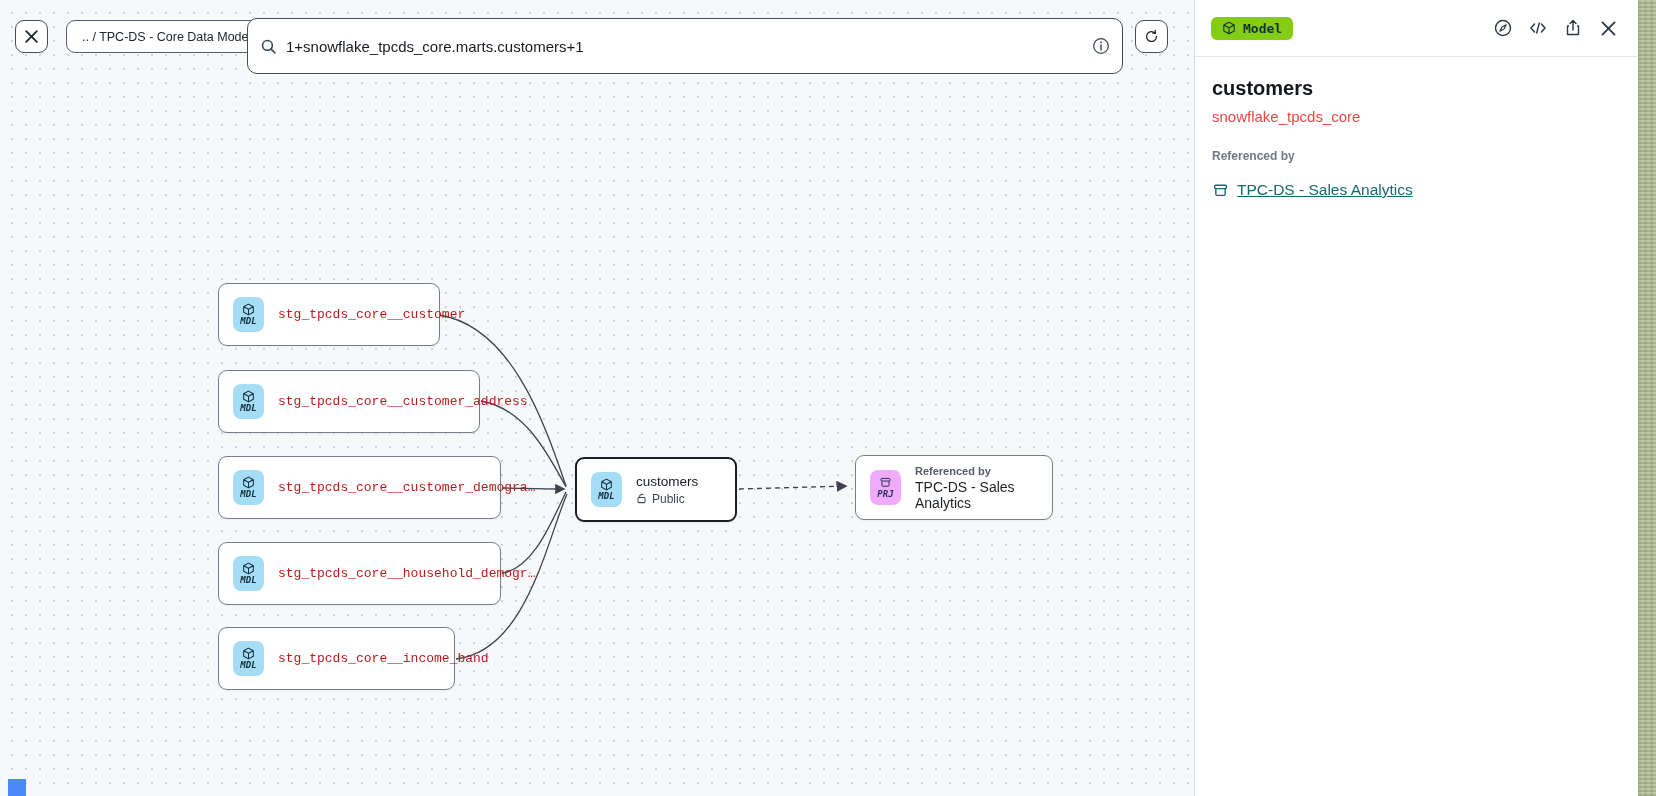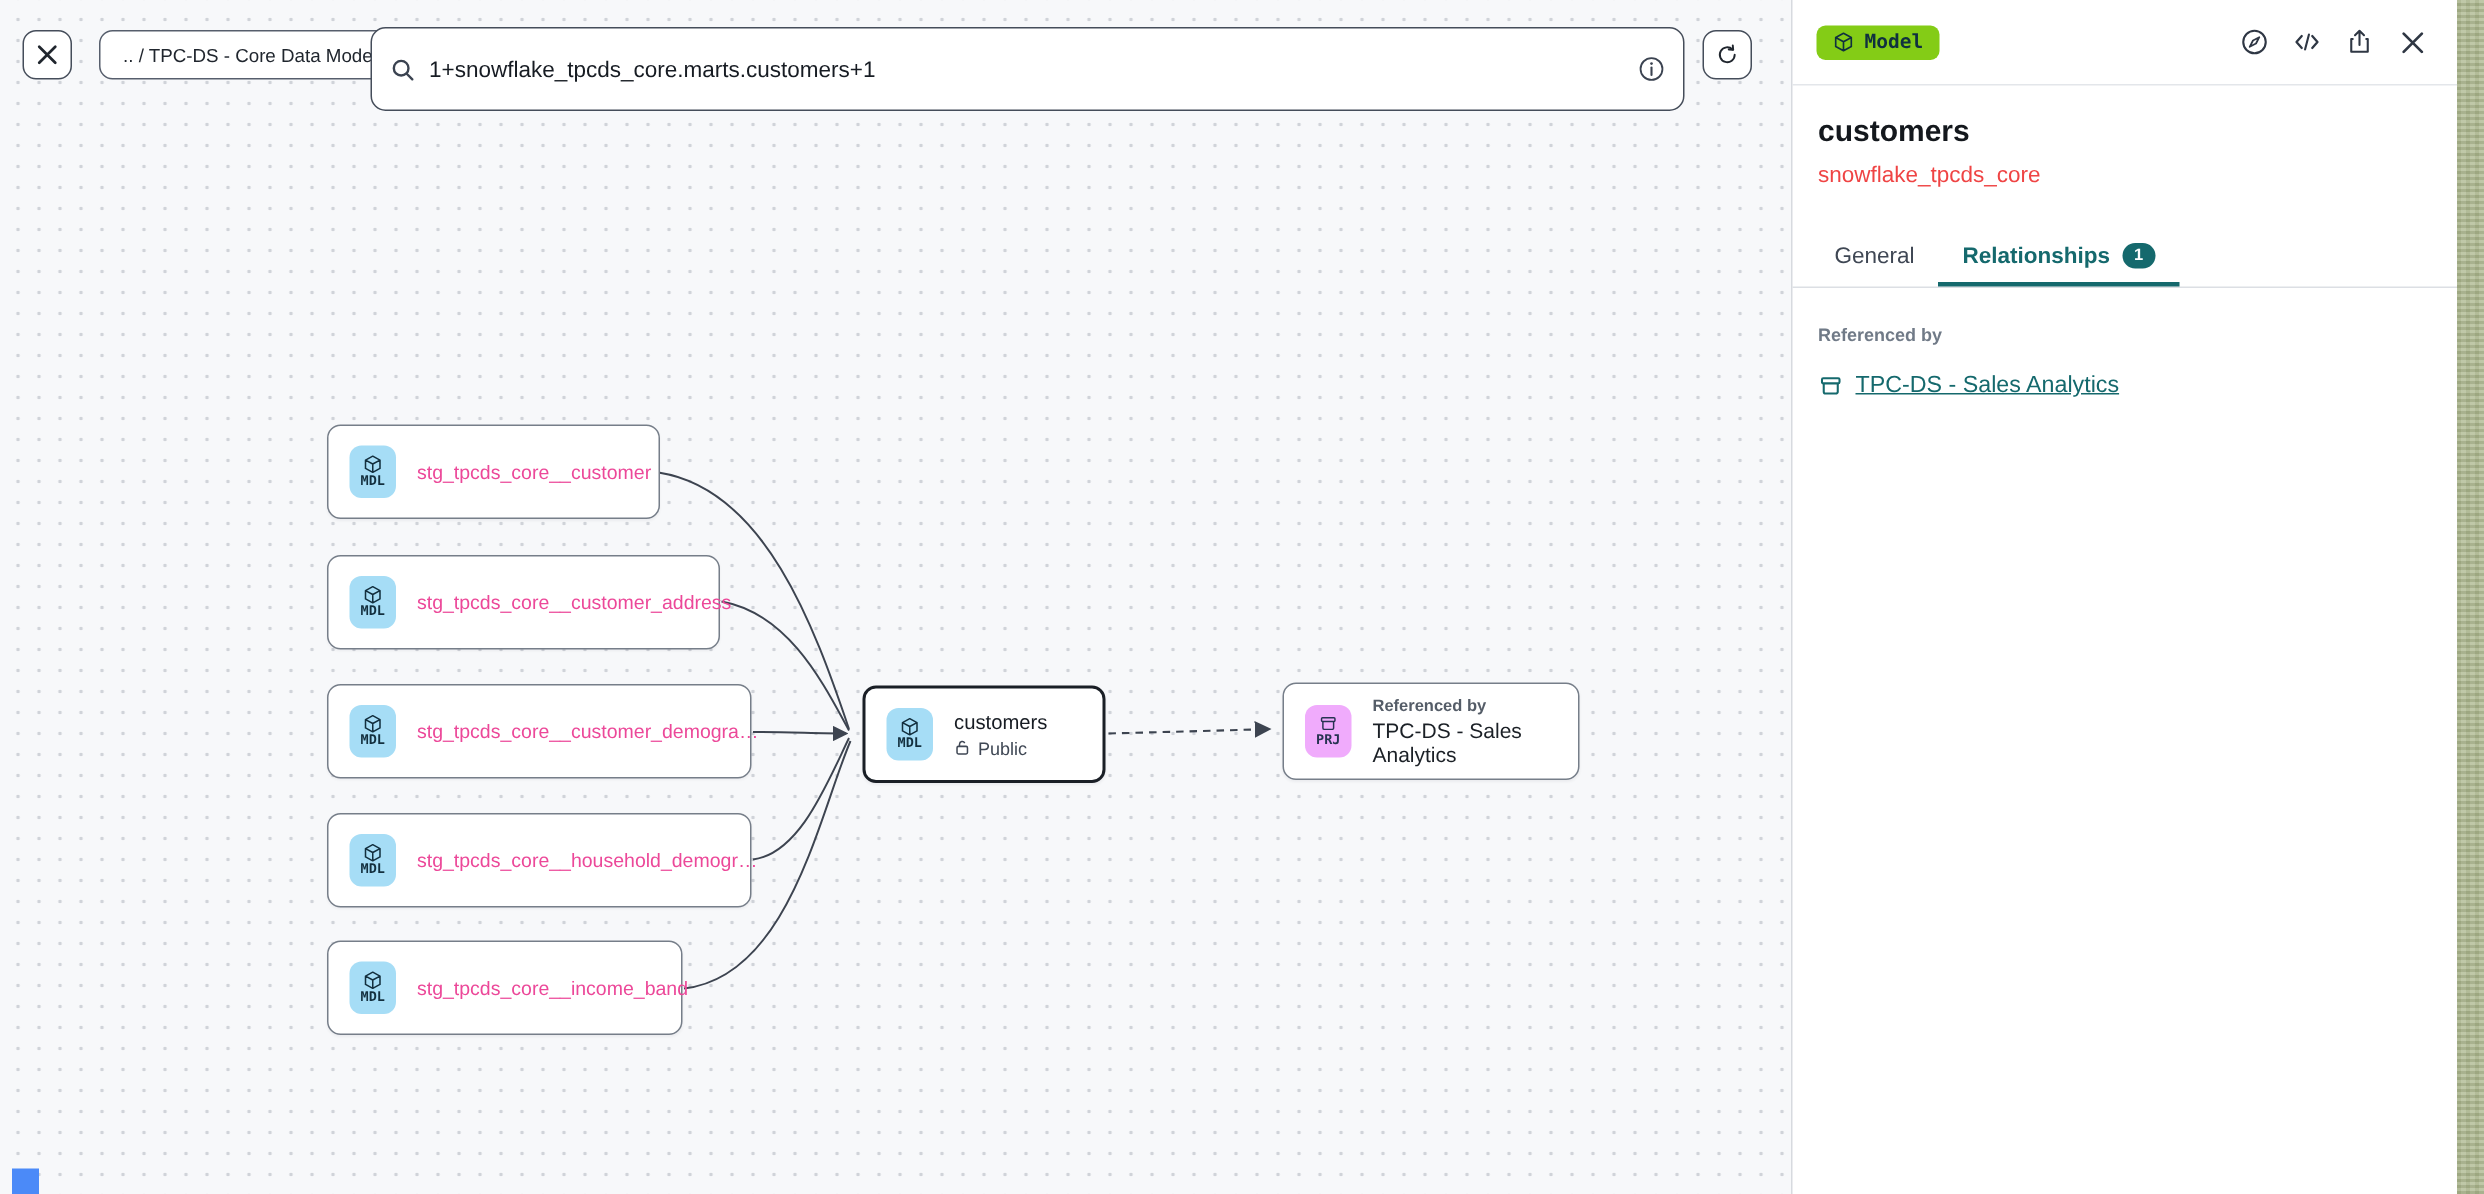--- a/index.html
+++ b/index.html
@@ -32,25 +32,25 @@
 
   
   .node { position:absolute; background:#fff; border:1px solid #767e89;
     border-radius:9px; display:flex; align-items:center; gap:14px;
     padding:0 16px 0 14px; box-shadow:0 1px 2px rgba(20,24,32,0.05); cursor:pointer; }
   .n1 { left:218px; top:283px; width:222px; height:63px; }
   .n2 { left:218px; top:370px; width:262px; height:63px; }
   .n3 { left:218px; top:456px; width:283px; height:63px; }
   .n4 { left:218px; top:542px; width:283px; height:63px; }
   .n5 { left:218px; top:627px; width:237px; height:63px; }
-  .node-label { font-size:13px; color:#ec4899; white-space:nowrap; }
+  .node-label { font-size:13px; color:#b91c1c; white-space:nowrap;font-family:Liberation Mono, monospace; }
 
   .type-tile { width:31px; height:35px; border-radius:8px; background:#a6ddf6;
     display:flex; flex-direction:column; align-items:center; justify-content:center;
-    gap:1px; flex:none; }
+    gap:1px; flex:none;font-style:italic; }
   .type-tile .tile-code { font-family:"DejaVu Sans Mono", monospace;
     font-size:9px; font-weight:bold; color:#132f3e; line-height:1; }
   .type-tile.prj { background:#f0abfc; }
   .type-tile.prj .tile-code { color:#273352; }
 
   .center-node { left:575px; top:457px; width:162px; height:65px;
     border:2px solid #1a1f26; border-radius:9px; }
   .center-text { display:flex; flex-direction:column; gap:3px; }
   .center-title { font-size:13.5px; color:#171c23; }
   .visibility { display:flex; align-items:center; gap:5px;
@@ -271,29 +271,20 @@
           </svg>
       </button>
     </span>
   </div>
 
   <div class="panel-title-block">
     <div class="panel-title">customers</div>
     <div class="panel-subtitle">snowflake_tpcds_core</div>
   </div>
 
-  <div class="tabs">
-    <div class="tab">
-      <span>General</span>
-    </div>
-    <div class="tab active">
-      <span>Relationships</span>
-      <span class="tab-pill">1</span>
-    </div>
-  </div>
 
   <div class="panel-section">
     <div class="section-label">Referenced by</div>
     <div class="ref-link-row">
       <svg class="ic" width="17" height="17" viewBox="0 0 16 16">
           <rect x="2.5" y="3" width="11" height="3.2" rx="0.8" fill="none" stroke="#15696d" stroke-width="1.3"></rect>
           <path d="M3.6 6.4 v5 a1.2 1.2 0 0 0 1.2 1.2 h6.4 a1.2 1.2 0 0 0 1.2-1.2 v-5" fill="none" stroke="#15696d" stroke-width="1.3"></path>
         </svg>
       <a class="ref-link">TPC-DS - Sales Analytics</a>
     </div>

